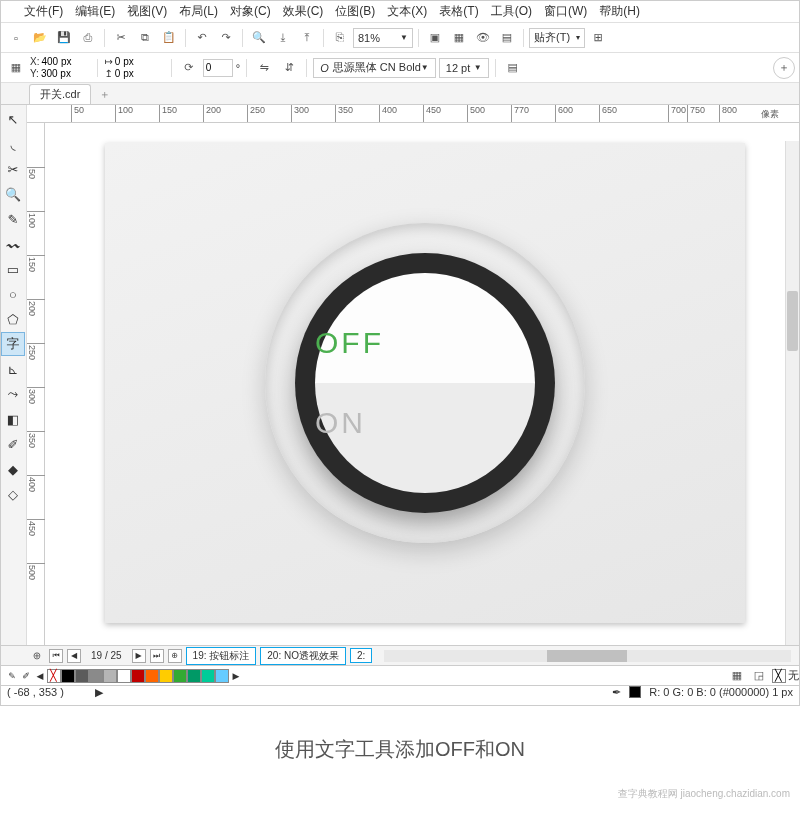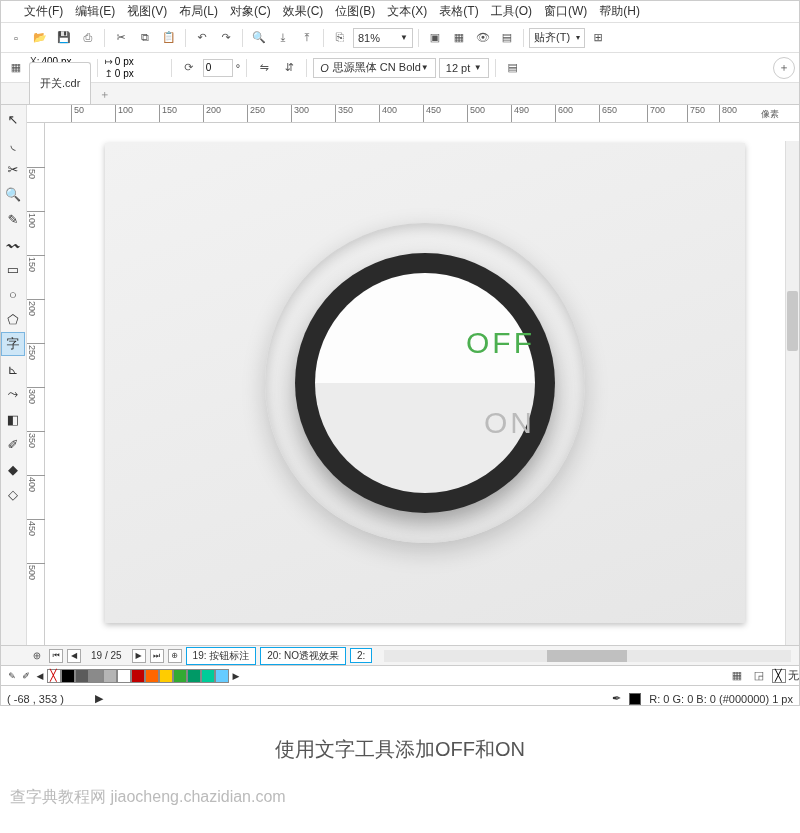--- a/index.html
+++ b/index.html
@@ -16,59 +16,59 @@
 .tbtn { width: 22px; height: 22px; display: flex; align-items: center; justify-content: center; color: #555; cursor: pointer; border-radius: 2px; }
 .tsep { width: 1px; height: 18px; background: #ddd; margin: 0 3px; }
 .zoom-sel { height: 20px; border: 1px solid #ccc; padding: 0 4px; font-size: 11px; display: flex; align-items: center; min-width: 60px; }
 .zoom-sel .arrow { margin-left: auto; font-size: 8px; }
 .propbar { height: 30px; display: flex; align-items: center; padding: 0 4px; border-bottom: 1px solid #e0e0e0; gap: 3px; font-size: 11px; }
 .coord-grp { display: flex; flex-direction: column; font-size: 10px; line-height: 12px; }
 .coord-row { display: flex; gap: 2px; align-items: center; }
 .coord-row input { width: 50px; height: 12px; border: none; font-size: 10px; }
 .font-sel { border: 1px solid #ccc; height: 20px; padding: 0 6px; display: flex; align-items: center; min-width: 120px; }
 .tabbar { height: 22px; display: flex; align-items: flex-end; padding-left: 28px; border-bottom: 1px solid #ccc; background: #f4f4f4; }
-.tab { background: #fff; border: 1px solid #ccc; border-bottom: none; padding: 13px 10px; font-size: 11px; border-radius: 3px 3px 0 0; margin-right: 2px; }
+.tab { background: #fff; border: 1px solid #ccc; border-bottom: none; padding: 2px 10px; font-size: 11px; border-radius: 3px 3px 0 0; margin-right: 2px; }
 .tab-add { padding: 2px 6px; color: #888; cursor: pointer; }
 .workspace { display: flex; height: 540px; position: relative; }
 .toolbox { width: 26px; background: #f4f4f4; border-right: 1px solid #ddd; display: flex; flex-direction: column; padding-top: 2px; }
 .tool { width: 24px; height: 24px; display: flex; align-items: center; justify-content: center; cursor: pointer; margin-bottom: 1px; font-size: 13px; }
 .tool.active { background: #cde6f7; border: 1px solid #7ab5e0; }
 .ruler-area { flex: 1; display: flex; flex-direction: column; position: relative; }
 .ruler-h { height: 18px; background: #fff; border-bottom: 1px solid #ccc; position: relative; font-size: 9px; color: #666; overflow: hidden; }
 .ruler-h .tick { position: absolute; top: 0; height: 18px; border-left: 1px solid #999; padding-left: 2px; line-height: 10px; }
 .canvas-wrap { flex: 1; display: flex; }
 .ruler-v { width: 18px; background: #fff; border-right: 1px solid #ccc; position: relative; font-size: 9px; color: #666; }
 .ruler-v .tick { position: absolute; left: 0; width: 18px; border-top: 1px solid #999; padding-top: 1px; writing-mode: vertical-lr; line-height: 10px; }
 .canvas { flex: 1; background: #fff; position: relative; overflow: hidden; }
 .artboard { position: absolute; left: 60px; top: 20px; width: 640px; height: 480px; background: linear-gradient(160deg,#f2f2f2,#e6e6e6); box-shadow: 0 2px 6px rgba(0,0,0,0.25); }
 .dial-wrap { position: absolute; left: 50%; top: 50%; transform: translate(-50%,-50%); }
 .dial-socket { width: 320px; height: 320px; border-radius: 50%; background: radial-gradient(circle at 50% 40%, #f8f8f8, #e0e0e0); box-shadow: inset 0 4px 12px rgba(0,0,0,0.15), 0 8px 24px rgba(0,0,0,0.18); display: flex; align-items: center; justify-content: center; }
 .dial-ring { width: 260px; height: 260px; border-radius: 50%; background: #2a2a2a; display: flex; align-items: center; justify-content: center; box-shadow: 0 10px 20px rgba(0,0,0,0.3); }
-.dial-face { width: 220px; height: 220px; border-radius: 50%; background: linear-gradient(#fdfdfd 50%, #ececec 50%); display: flex; flex-direction: column; align-items: flex-end; justify-content: space-around; padding: 30px 0; }
+.dial-face { width: 220px; height: 220px; border-radius: 50%; background: linear-gradient(#fdfdfd 50%, #ececec 50%); display: flex; flex-direction: column; align-items: flex-start; justify-content: space-around; padding: 30px 0; }
 .dial-off { color: #4caf50; font-size: 30px; letter-spacing: 3px; font-weight: 300; }
 .dial-on { color: #bbb; font-size: 30px; letter-spacing: 3px; font-weight: 300; }
 .tooltip { position: absolute; left: 0; top: 276px; background: #fffff0; border: 1px solid #aaa; padding: 4px 8px; font-size: 11px; box-shadow: 2px 2px 4px rgba(0,0,0,0.2); z-index: 10; width: 160px; }
 .tooltip .tt-title { font-weight: bold; margin-bottom: 2px; }
 .vscroll { position: absolute; right: 0; top: 18px; bottom: 0; width: 14px; background: #f0f0f0; border-left: 1px solid #ddd; }
 .vscroll .thumb { position: absolute; left: 1px; right: 1px; top: 150px; height: 60px; background: #c8c8c8; border-radius: 2px; }
 .pagebar { height: 20px; display: flex; align-items: center; border-top: 1px solid #ccc; font-size: 10px; padding-left: 28px; gap: 4px; background: #f4f4f4; }
 .pagebar .pbtn { width: 14px; height: 14px; border: 1px solid #aaa; display: flex; align-items: center; justify-content: center; font-size: 8px; cursor: pointer; background: #fff; }
 .pagebar .pnum { padding: 0 6px; }
 .pagebar .ptab { border: 1px solid #0ea5e9; padding: 1px 6px; background: #fff; font-size: 10px; }
 .pagebar .hscroll { flex: 1; height: 12px; background: #e8e8e8; margin: 0 8px; position: relative; }
 .pagebar .hscroll .thumb { position: absolute; left: 40%; width: 80px; top: 0; bottom: 0; background: #c0c0c0; }
 .colorbar { height: 20px; display: flex; align-items: center; border-top: 1px solid #ccc; padding-left: 4px; gap: 0; }
 .colorbar .sw { width: 14px; height: 14px; border: 1px solid #888; }
 .colorbar .nav { width: 14px; height: 14px; display: flex; align-items: center; justify-content: center; font-size: 9px; cursor: pointer; }
-.statusbar { height: 20px; display: flex; align-items: flex-end; border-top: 1px solid #ccc; font-size: 11px; padding: 0 6px; gap: 8px; }
+.statusbar { height: 20px; display: flex; align-items: flex-start; border-top: 1px solid #ccc; font-size: 11px; padding: 0 6px; gap: 8px; }
 .statusbar .coords { min-width: 80px; }
 .statusbar .spacer { flex: 1; }
 .statusbar .clr-sw { width: 12px; height: 12px; background: #000; border: 1px solid #666; }
 .caption { text-align: center; padding: 30px 0 20px; font-size: 20px; color: #555; }
-.watermark { text-align: left; padding: 4px 10px; font-size: 16px; color: #bbb; }
+.watermark { text-align: right; padding: 4px 10px; font-size: 10px; color: #bbb; }
 </style>
 </head>
 <body>
 
 <div class="window">
 
 
   <div class="menubar">
     <span>文件(F)</span>
     <span>编辑(E)</span>
@@ -197,24 +197,24 @@
         <div class="tick" style="left:44px">50</div>
         <div class="tick" style="left:88px">100</div>
         <div class="tick" style="left:132px">150</div>
         <div class="tick" style="left:176px">200</div>
         <div class="tick" style="left:220px">250</div>
         <div class="tick" style="left:264px">300</div>
         <div class="tick" style="left:308px">350</div>
         <div class="tick" style="left:352px">400</div>
         <div class="tick" style="left:396px">450</div>
         <div class="tick" style="left:440px">500</div>
-        <div class="tick" style="left:484px">490</div>
+        <div class="tick" style="left:484px">770</div>
         <div class="tick" style="left:528px">600</div>
         <div class="tick" style="left:572px">650</div>
-        <div class="tick" style="left:620px">700</div>
+        <div class="tick" style="left:641px">700</div>
         <div class="tick" style="left:660px">750</div>
         <div class="tick" style="left:692px">800</div>
         <span style="position:absolute;right:20px;top:3px">像素</span>
       </div>
       <div class="canvas-wrap">
         <div class="ruler-v">
           <div class="tick" style="top:44px">50</div>
           <div class="tick" style="top:88px">100</div>
           <div class="tick" style="top:132px">150</div>
           <div class="tick" style="top:176px">200</div>

